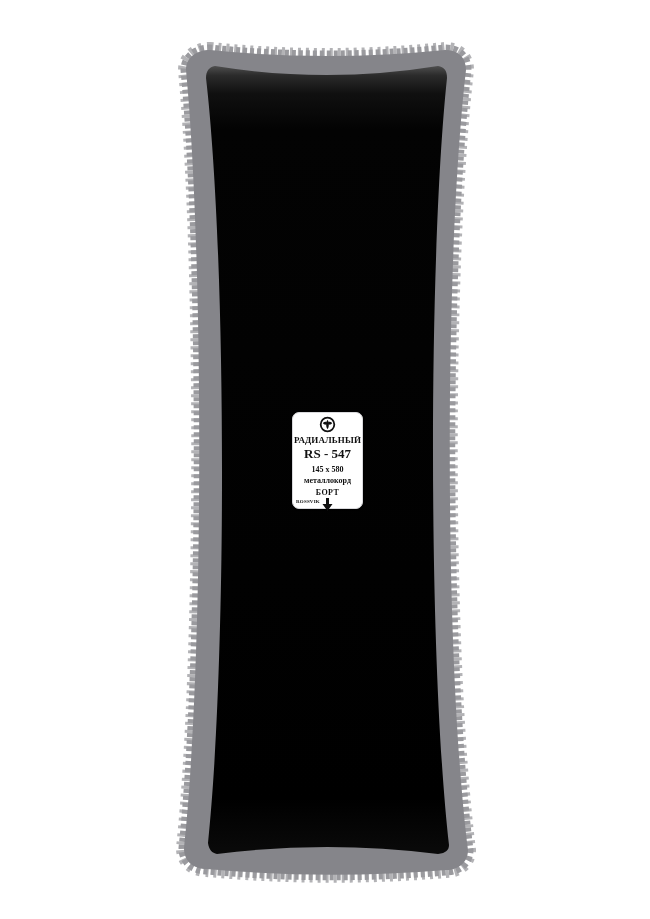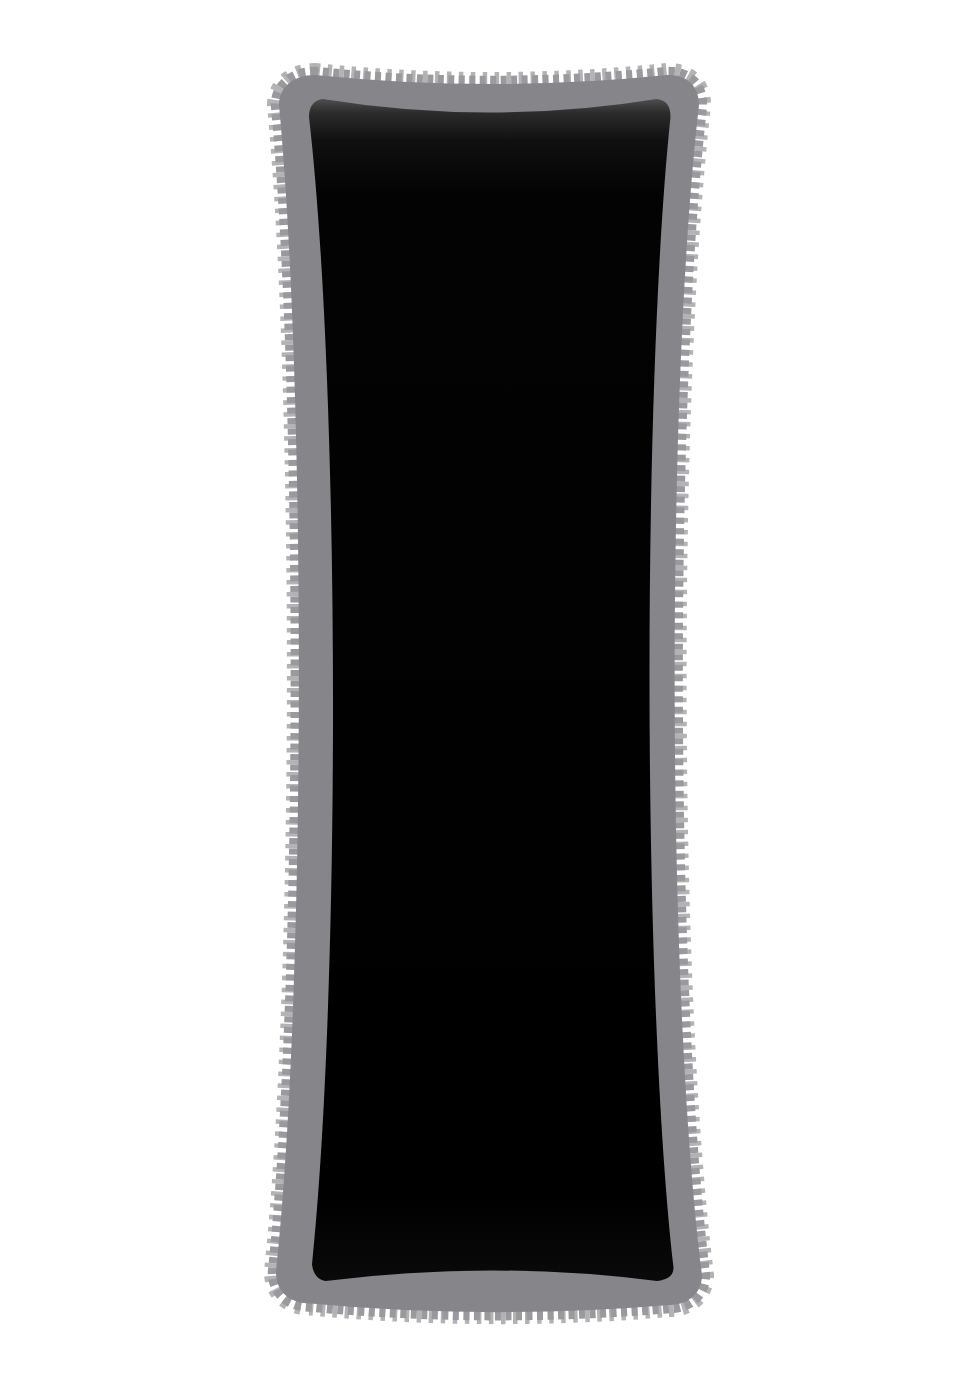--- a/index.html
+++ b/index.html
@@ -85,14 +85,39 @@
          Q 327,84 438,66
          C 444,67 447,70 447,78
          C 428,260 428,660 449,845
          C 449,850 446,853 438,854
          Q 327,840 217,854
          C 212,853 209,850 208,843
          C 227,660 227,260 206,78
          C 206,71 209,67 215,66 Z" fill="url(#rubberSheen)"></path>
   </svg>
 
+  <div class="spec-label">
+
+    <div class="logo-wrap">
+      <svg width="17" height="17" viewBox="-9 -9 18 18" aria-hidden="true">
+        <circle cx="0" cy="0" r="7.2" fill="none" stroke="#111" stroke-width="1.9"></circle>
+        <path d="M 0,-5 C 1.9,-2.8 1.9,2.8 0,5 C -1.9,2.8 -1.9,-2.8 0,-5 Z" fill="#111"></path>
+        <path d="M -5,-1.5 C -2.5,-3.5 -1,-3 0,-1.2 C -1.5,0.8 -3.5,0.6 -5,-1.5 Z" fill="#111"></path>
+        <path d="M 5,-1.5 C 2.5,-3.5 1,-3 0,-1.2 C 1.5,0.8 3.5,0.6 5,-1.5 Z" fill="#111"></path>
+      </svg>
+    </div>
+
+    <div class="line-type">РАДИАЛЬНЫЙ</div>
+    <div class="line-model">RS - 547</div>
+    <div class="line-size">145 x 580</div>
+    <div class="line-cord">металлокорд</div>
+    <div class="line-bead">БОРТ</div>
+
+    <div class="arrow-wrap">
+      <svg width="11" height="13" viewBox="0 0 11 13" aria-hidden="true">
+        <path d="M 4,0 h 3 v 6 h 3.5 L 5.5,13 L 0.5,6 H 4 Z" fill="#111"></path>
+      </svg>
+    </div>
+
+    <div class="brand">ROSSVIK</div>
+  </div>
 
 </div>
 
 </body></html>

